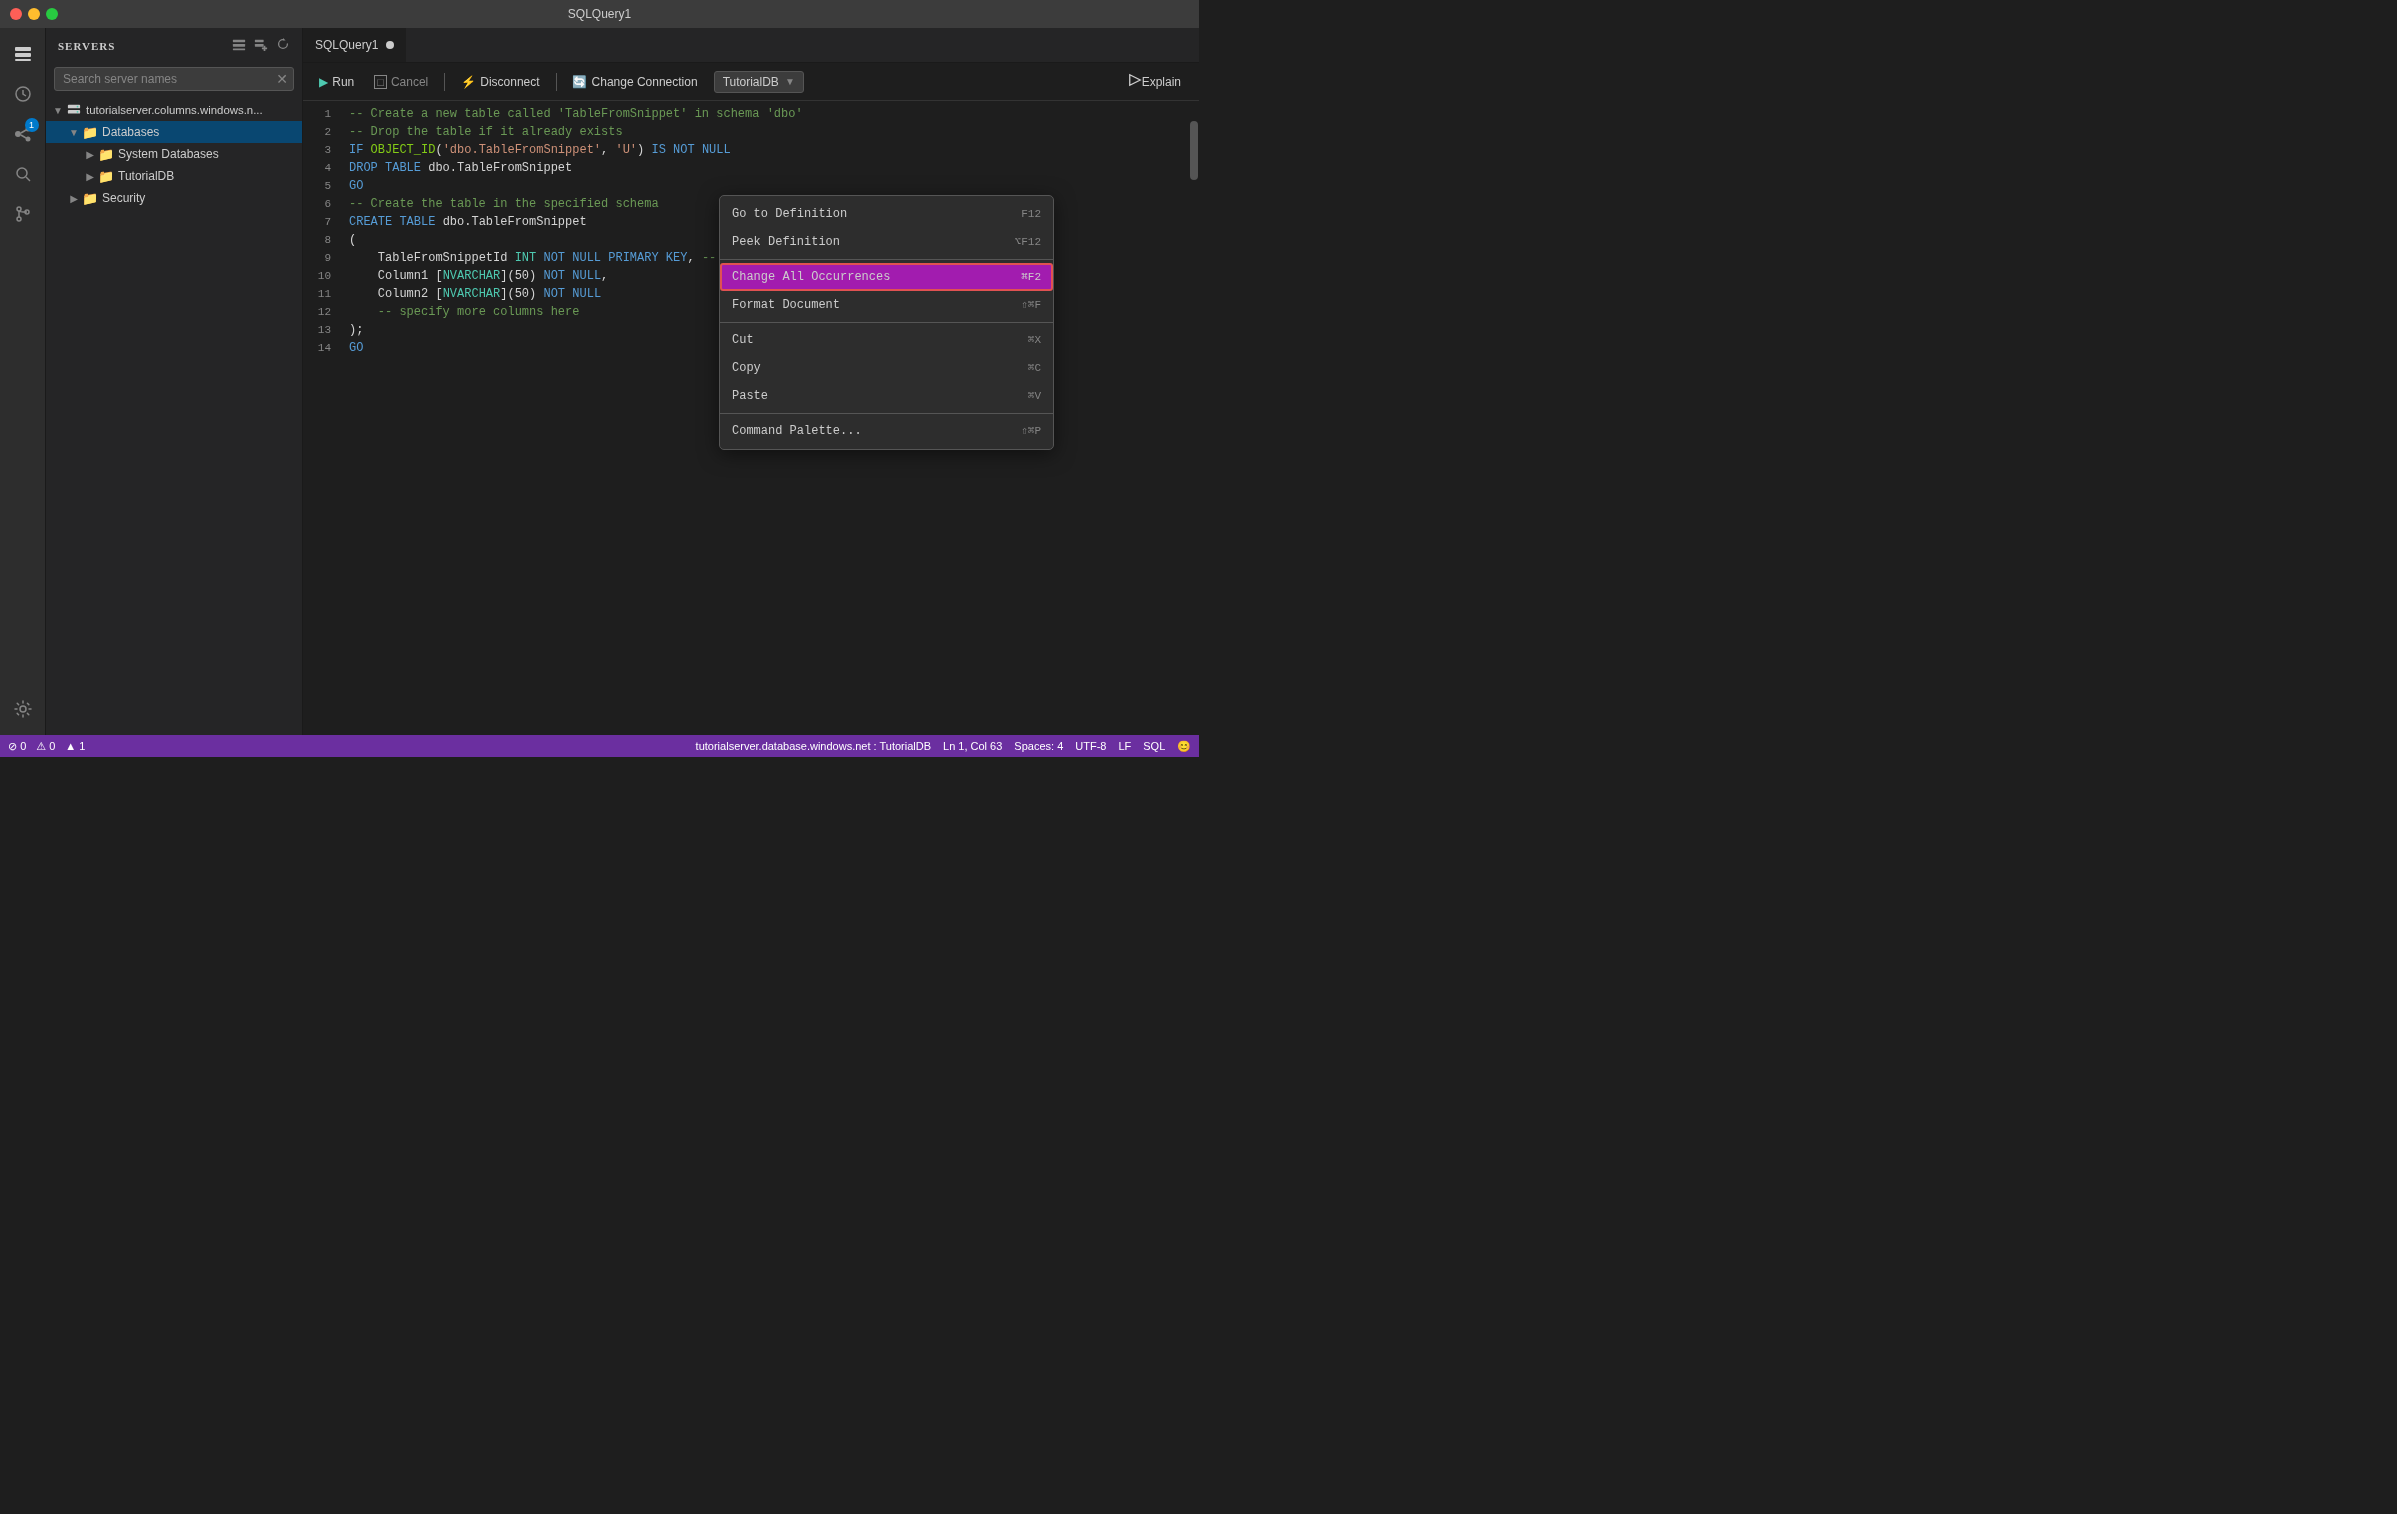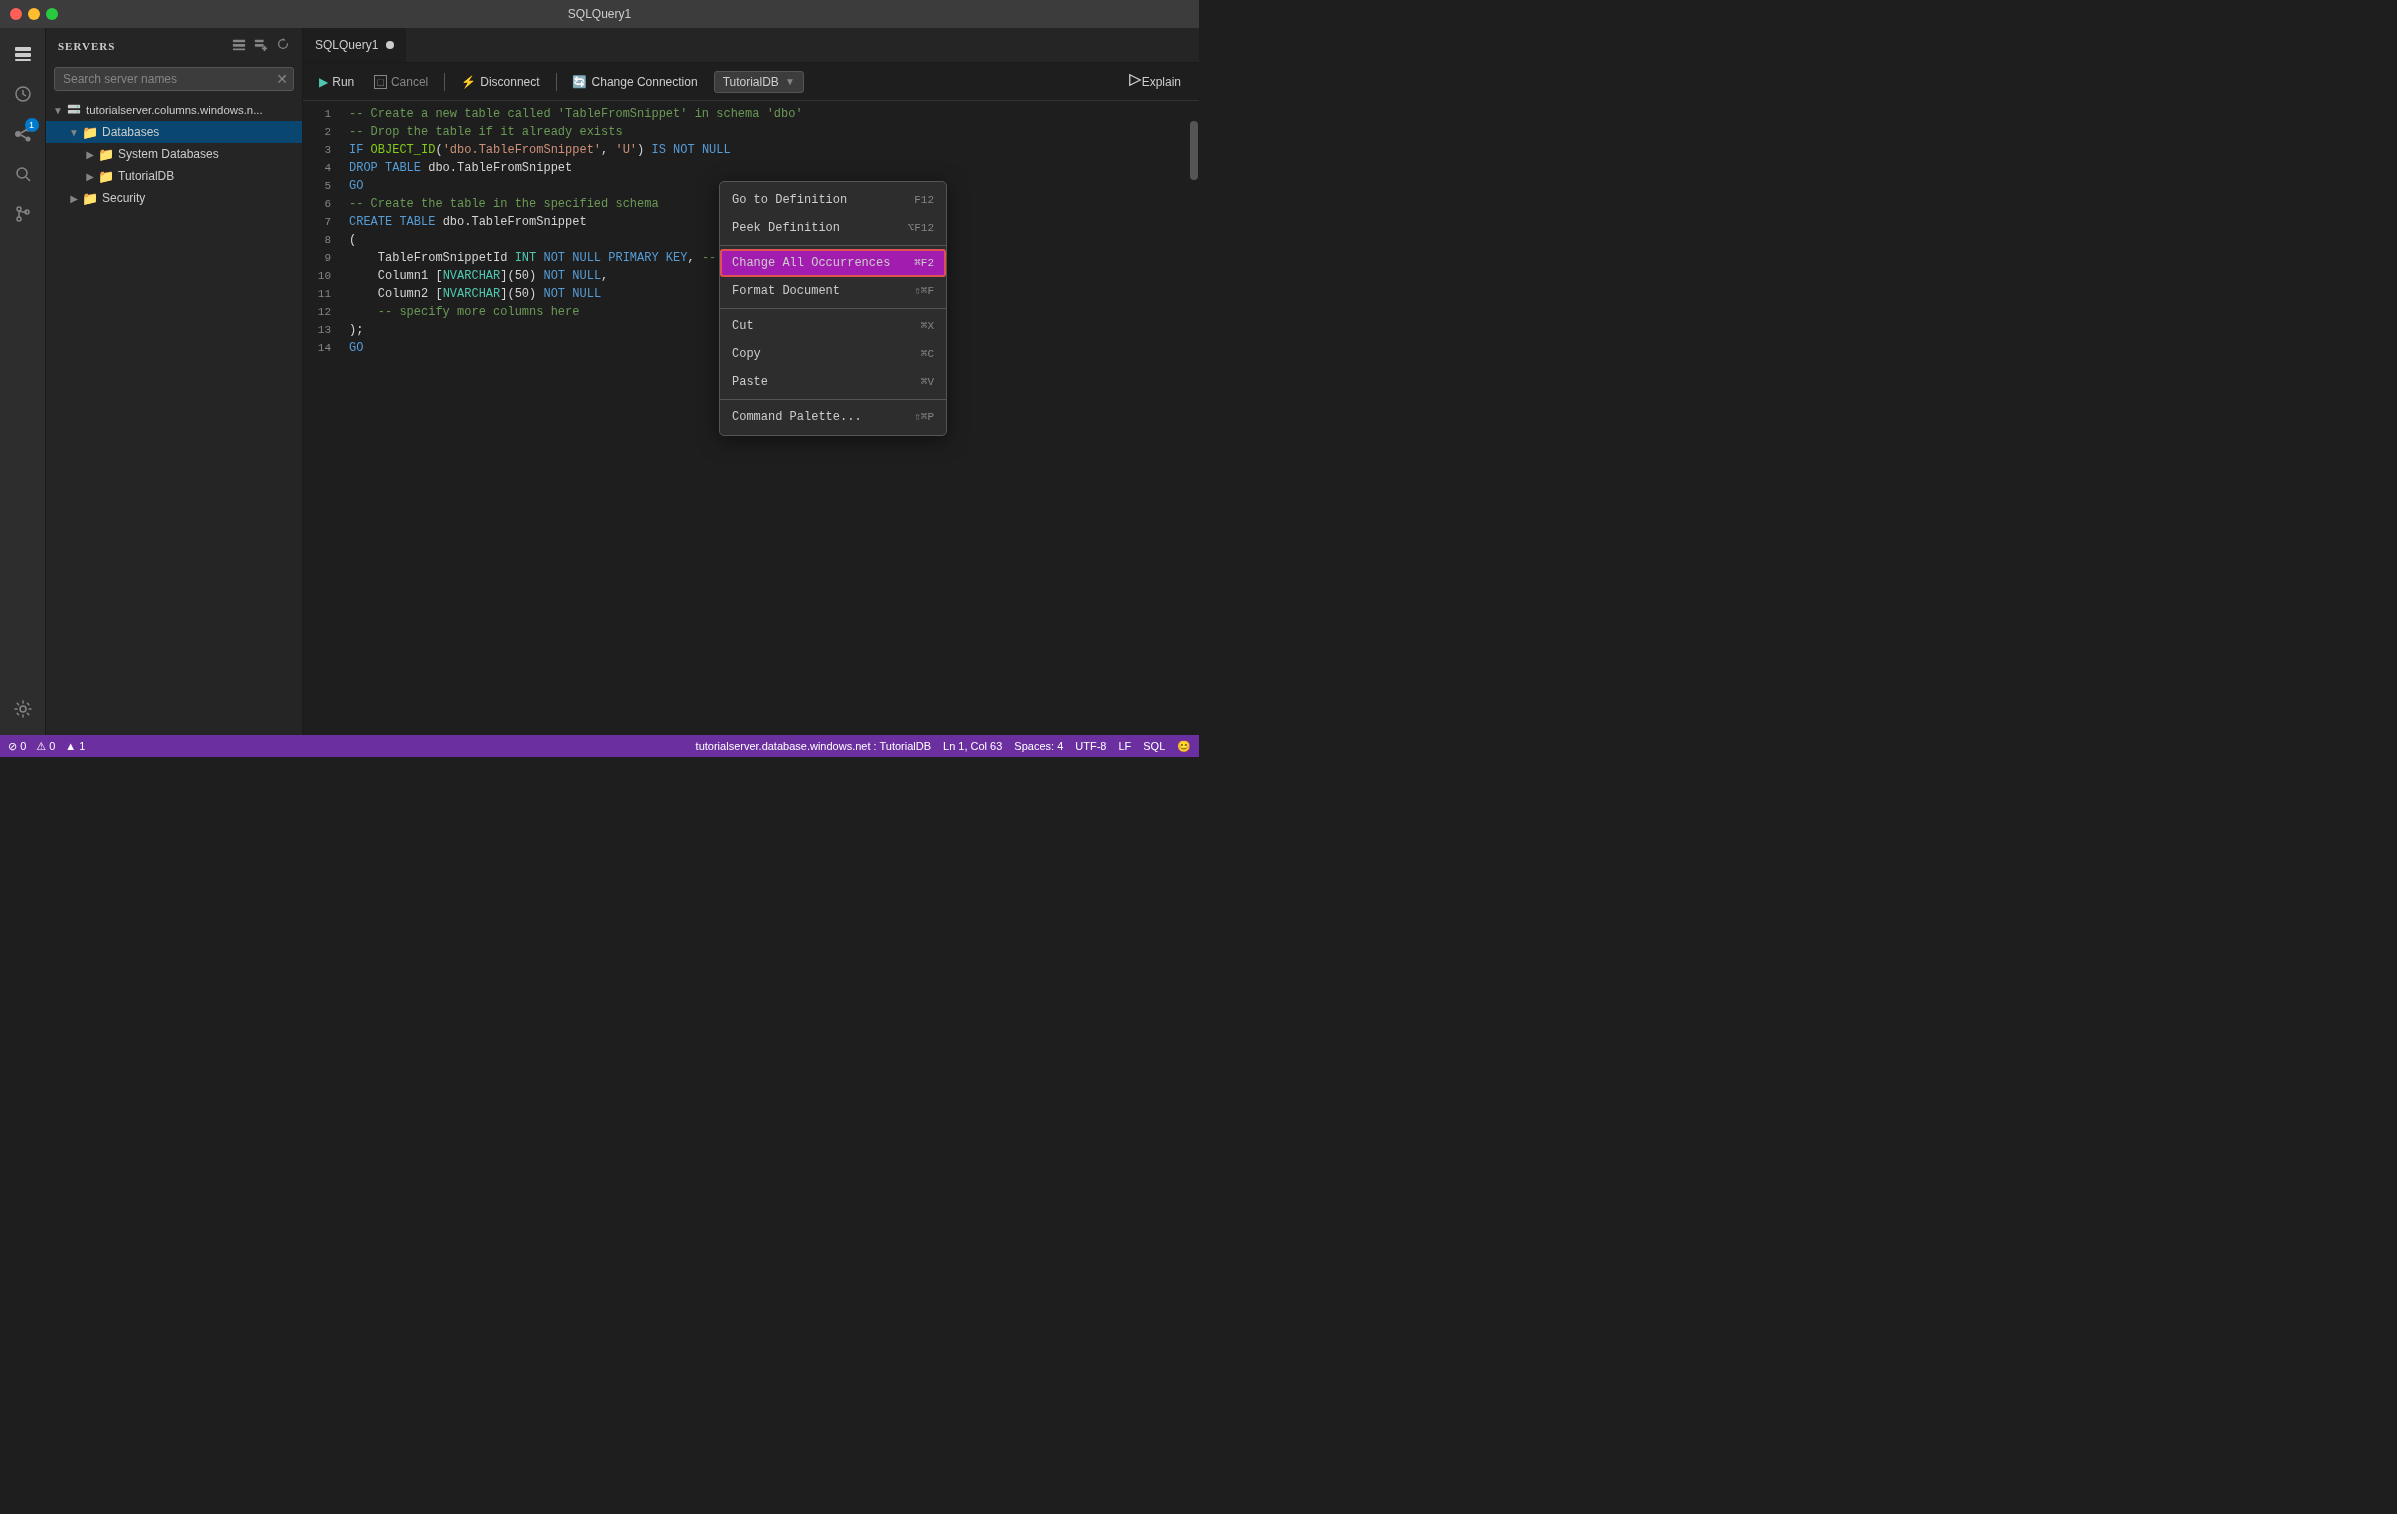--- a/index.html
+++ b/index.html
@@ -320,27 +320,27 @@
     .c-comment { color: #6a9955; }
     .c-keyword { color: #569cd6; }
     .c-string { color: #ce9178; }
     .c-function { color: #84cc16; }
     .c-type { color: #4ec9b0; text-align: center; }
     .c-operator { color: #d4d4d4; }
 
     
     .context-menu {
       position: absolute;
-      top: 80px;
+      top: 94px;
       left: 416px;
       background: #2d2d2d;
       border: 1px solid #555;
       border-radius: 5px;
       box-shadow: 0 4px 20px rgba(0,0,0,0.5);
-      width: 228px;
+      width: 335px;
       z-index: 1000;
       padding: 4px 0;
     }
     .ctx-item {
       display: flex;
       align-items: center;
       justify-content: space-between;
       padding: 5px 12px;
       color: #cccccc;
       font-size: 12px;

